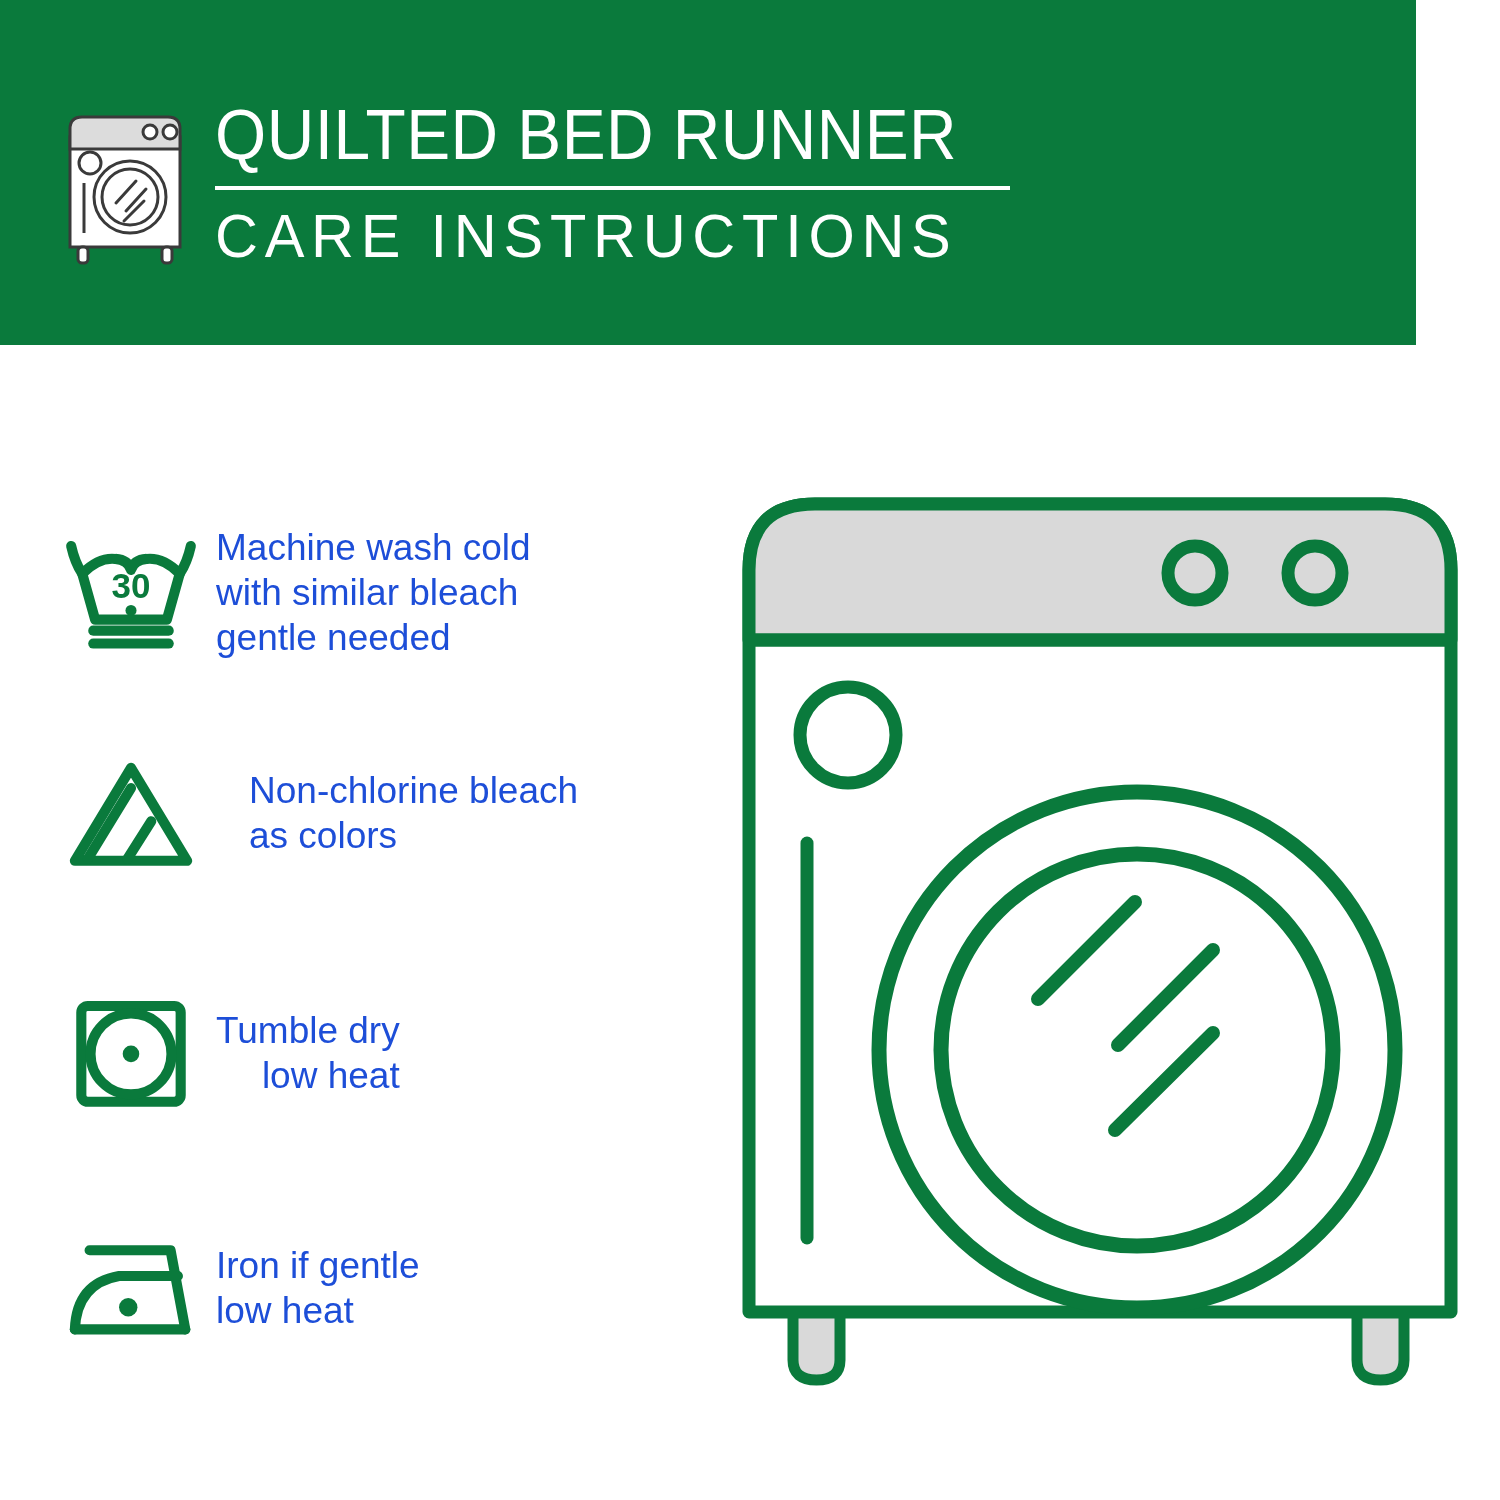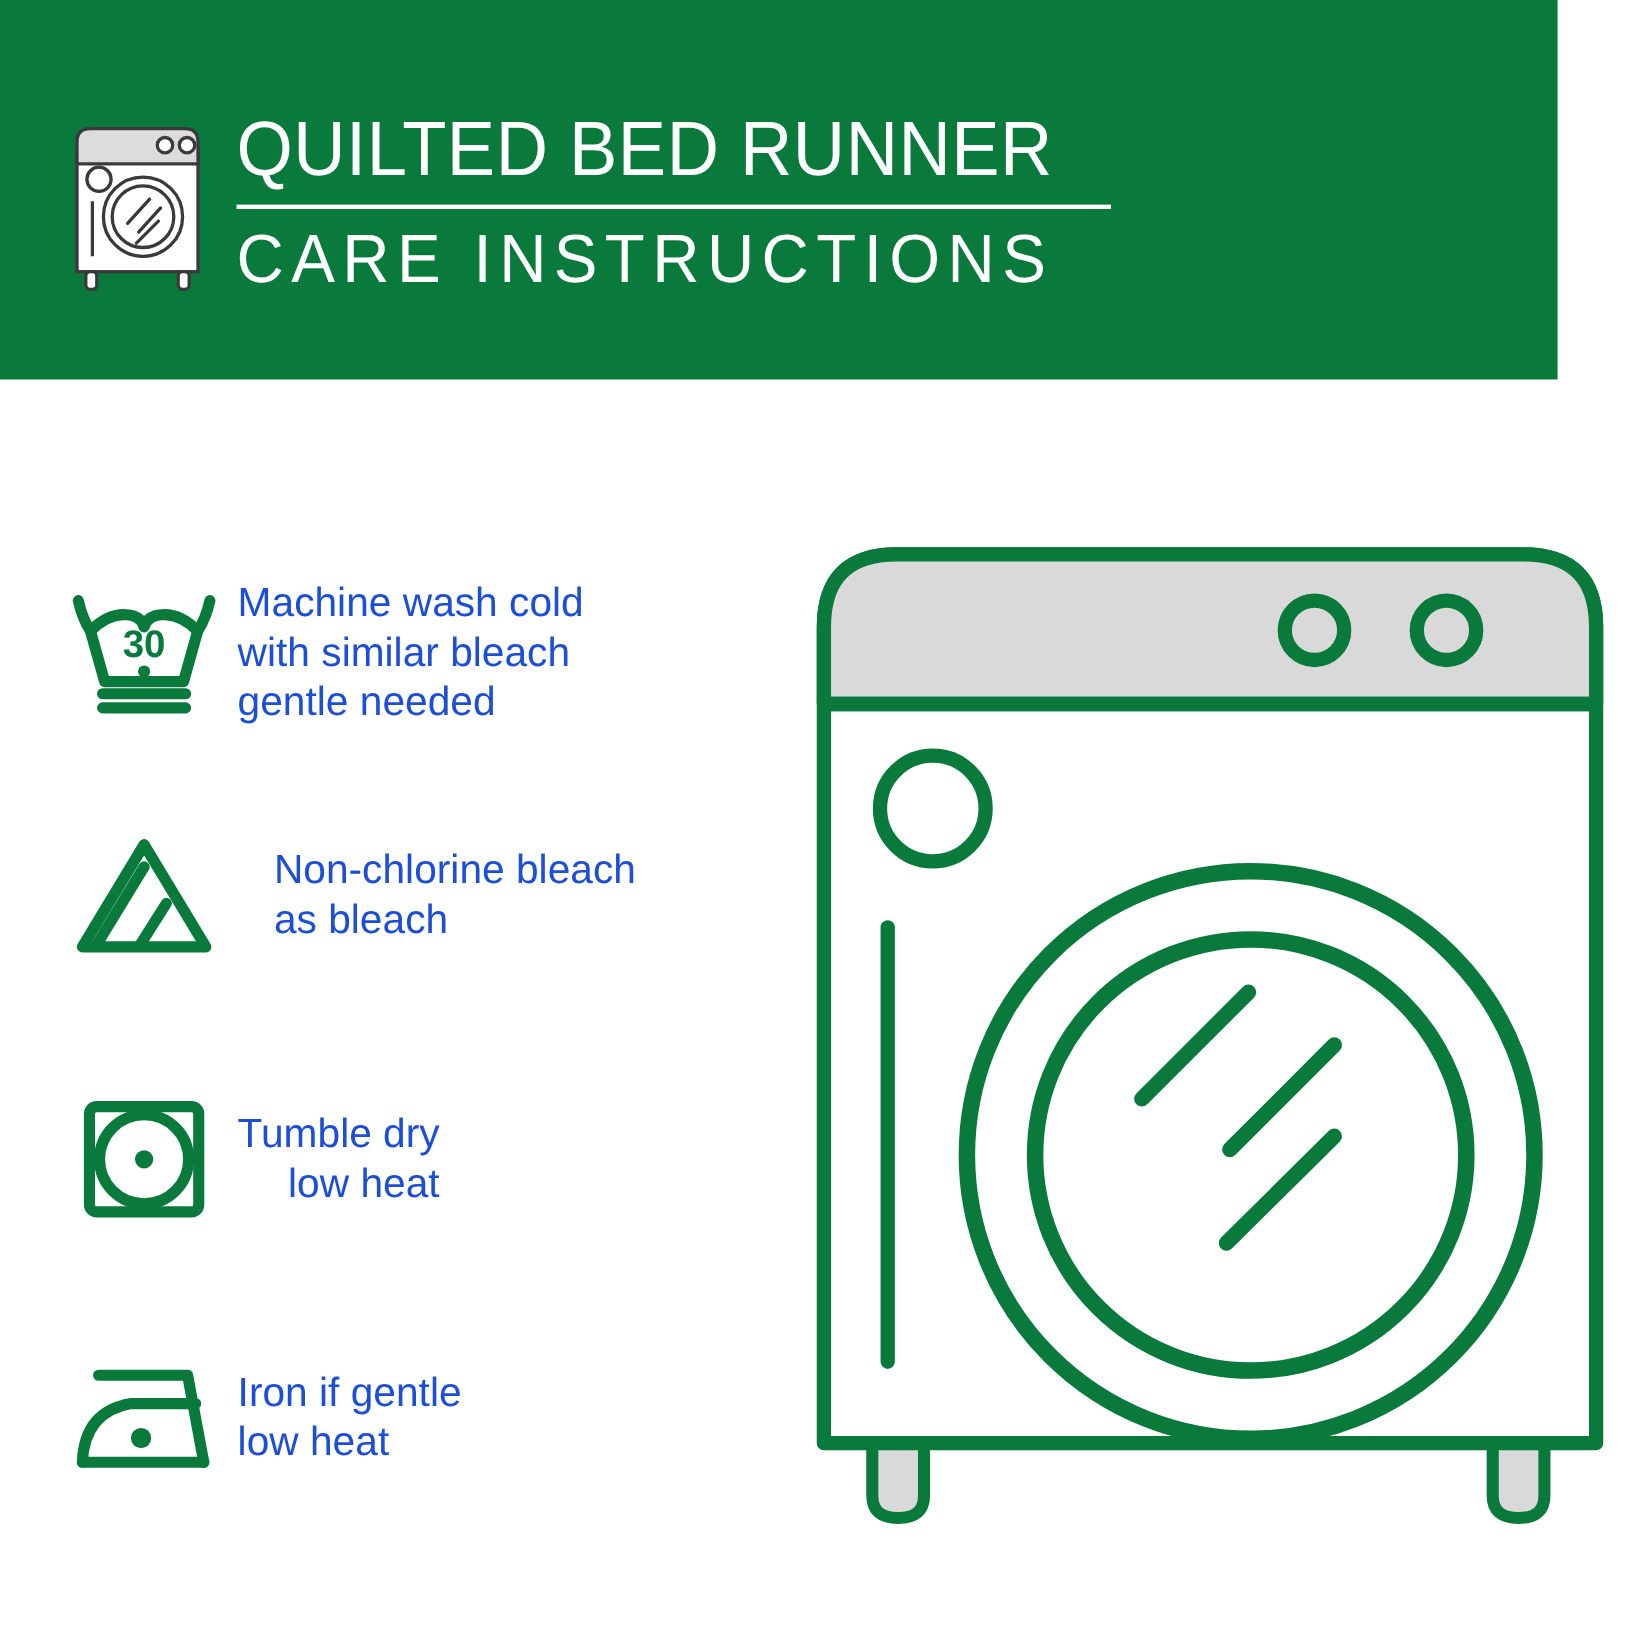--- a/index.html
+++ b/index.html
@@ -187,21 +187,21 @@
         <svg viewBox="0 0 150 125" width="150" height="125" xmlns="http://www.w3.org/2000/svg">
           <g fill="none" stroke="#0a7a3c" stroke-width="11" stroke-linecap="round" stroke-linejoin="round">
             <path d="M75 14 L136 115 L14 115 Z"></path>
             <line x1="75" y1="36" x2="28" y2="113"></line>
             <line x1="97" y1="72" x2="71" y2="113"></line>
           </g>
         </svg>
       </div>
       <div class="care-text">
         <div>Non-chlorine bleach</div>
-        <div>as bleach</div>
+        <div>as colors</div>
       </div>
     </div>
 
     <div class="care-row care-row-3">
       <div class="care-icon">
         <svg viewBox="0 0 150 125" width="150" height="125" xmlns="http://www.w3.org/2000/svg">
           <g fill="none" stroke="#0a7a3c" stroke-width="11" stroke-linejoin="round">
             <rect x="21" y="12" width="108" height="104" rx="7"></rect>
             <circle cx="75" cy="64" r="44"></circle>
           </g>

